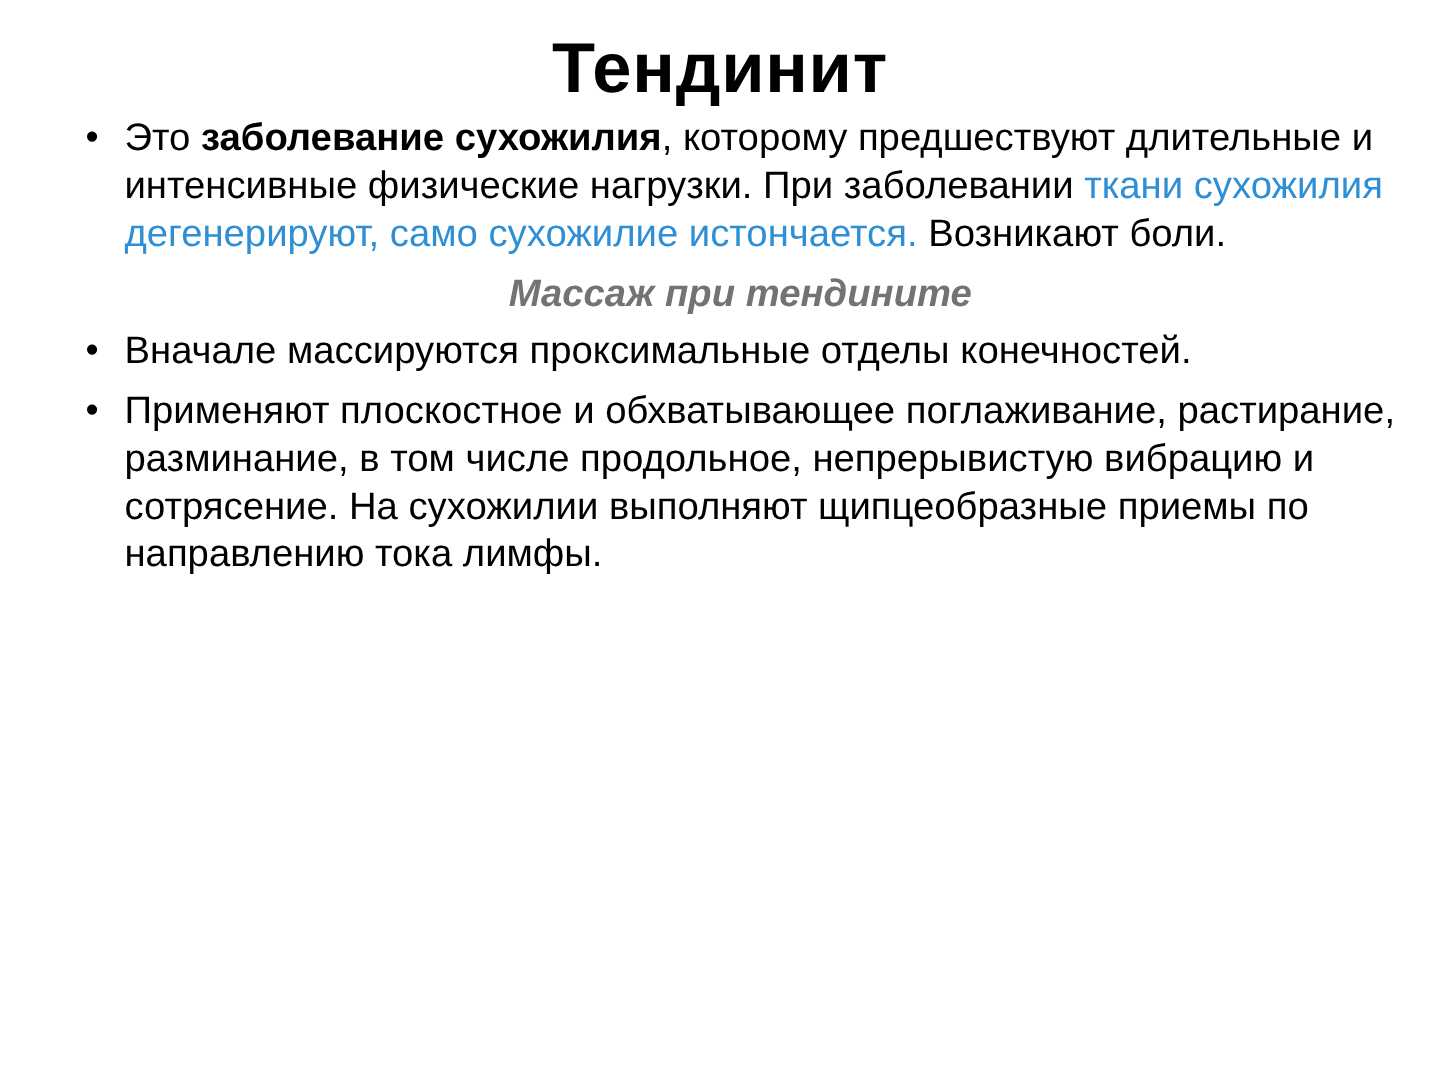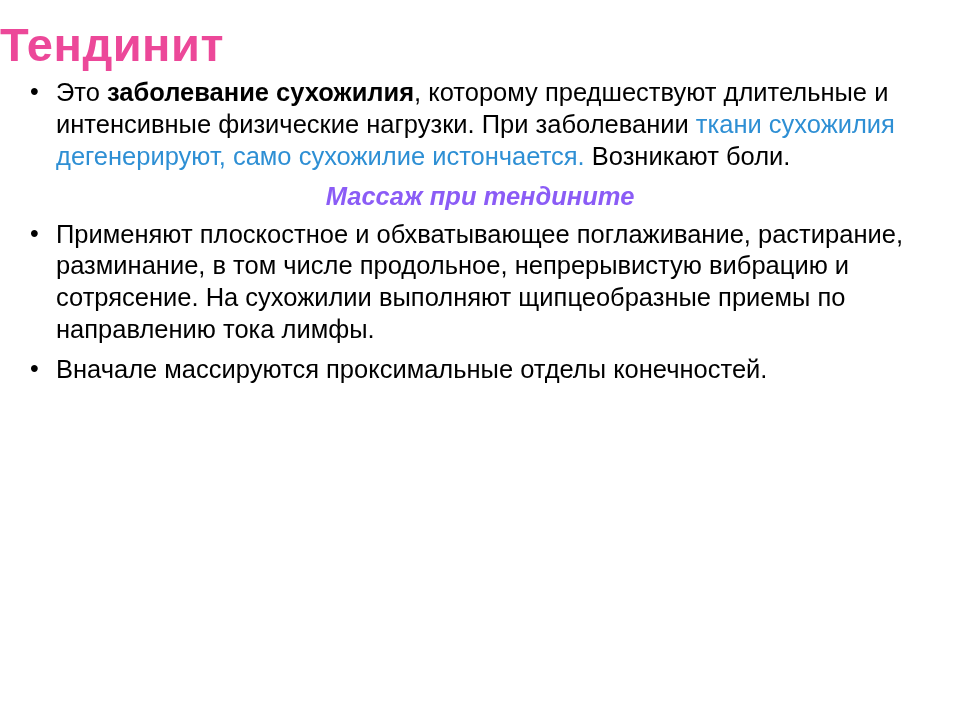--- a/index.html
+++ b/index.html
@@ -15,29 +15,31 @@
     overflow: hidden;
   }
   .slide {
     position: relative;
     width: 960px;
     height: 720px;
     box-sizing: border-box;
     padding: 0;
   }
   .slide-title {
-    color: #ec4899;
+    text-align: center;
+    color: #000000;
     font-size: 47px;
     font-weight: bold;
     line-height: 1.05;
     margin: 20px 0 8px 0;
     letter-spacing: 0.5px;
   }
   .body-block {
     padding: 0 22px 0 22px;
+    margin-left: 27px;
   }
   ul.bullets {
     list-style: none;
     margin: 0;
     padding: 0;
   }
   li.bullet {
     position: relative;
     padding-left: 34px;
     margin-bottom: 9px;
@@ -49,21 +51,21 @@
     content: "•";
     position: absolute;
     left: 8px;
     top: -1px;
     font-size: 25px;
     line-height: 1.24;
     color: #000000;
   }
   .sub-heading {
     text-align: center;
-    color: #8b5cf6;
+    color: #737373;
     font-style: italic;
     font-weight: bold;
     font-size: 25.5px;
     line-height: 1.24;
     margin: 2px 0 6px 0;
   }
   .strong {
     font-weight: bold;
   }
   .accent {
@@ -82,21 +84,21 @@
     <ul class="bullets">
       <li class="bullet">
         <span><span>Это </span><span class="strong">заболевание сухожилия</span><span>, которому предшествуют длительные и интенсивные физические нагрузки. При заболевании </span><span class="accent">ткани сухожилия дегенерируют, само сухожилие истончается.</span><span> Возникают боли.</span></span>
       </li>
     </ul>
 
     <div class="sub-heading">Массаж при тендините</div>
 
     <ul class="bullets">
       <li class="bullet">
-        <span><span>Применяют плоскостное и обхватывающее поглаживание, растирание, разминание, в том числе продольное, непрерывистую вибрацию и сотрясение. На сухожилии выполняют щипцеобразные приемы по направлению тока лимфы.</span></span>
+        <span><span>Вначале массируются проксимальные отделы конечностей.</span></span>
       </li>
       <li class="bullet">
-        <span><span>Вначале массируются проксимальные отделы конечностей.</span></span>
+        <span><span>Применяют плоскостное и обхватывающее поглаживание, растирание, разминание, в том числе продольное, непрерывистую вибрацию и сотрясение. На сухожилии выполняют щипцеобразные приемы по направлению тока лимфы.</span></span>
       </li>
     </ul>
 
   </div>
 </div>
 
 </body></html>

